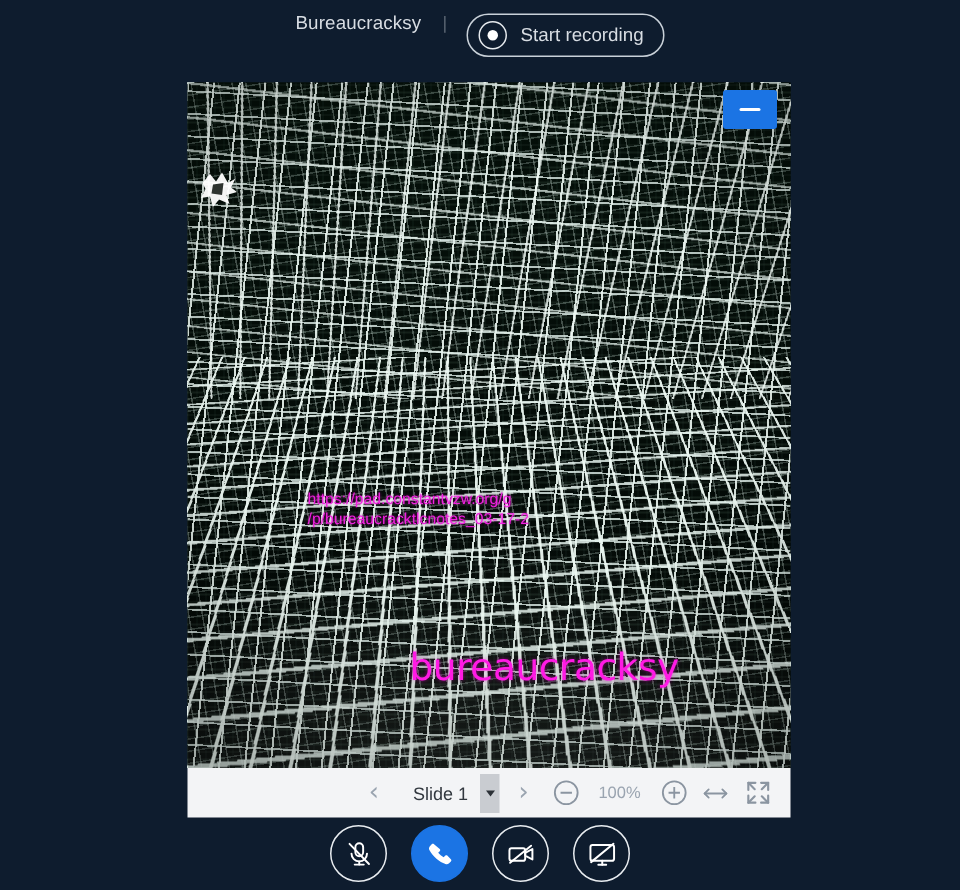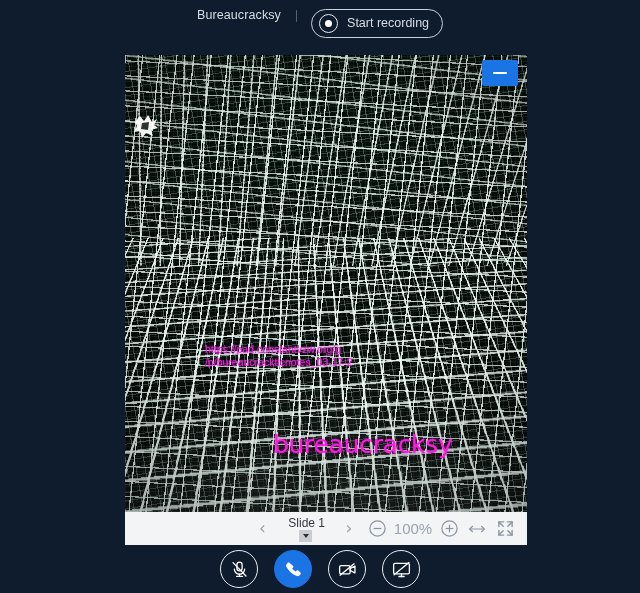--- a/index.html
+++ b/index.html
@@ -162,21 +162,20 @@
   .slide-url {
     position: absolute;
     left: 80px;
     top: 272px;
     color: #f020e0;
     font-size: 10.5px;
     line-height: 12.5px;
     font-family: "Liberation Sans", sans-serif;
     text-shadow: 0 0 2px rgba(255,0,220,0.55);
     white-space: nowrap;
-    margin-top: 16px;
   }
   .slide-url span { display: block; }
   .slide-wordmark {
     position: absolute;
     left: 148px;
     top: 375px;
     color: #ff1ae4;
     font-size: 25px;
     font-family: "DejaVu Sans", sans-serif;
     letter-spacing: -0.3px;
@@ -237,21 +236,20 @@
     color: #9aa4b0;
     line-height: 1;
     font-family: "DejaVu Sans", sans-serif;
   }
   .slide-select-wrap {
     position: relative;
     display: flex;
     align-items: center;
     height: 26px;
     margin: 0 2px;
-    flex-direction: column;
   }
   .slide-select-label {
     font-size: 12px;
     color: #32383f;
     padding: 0 8px 0 10px;
     white-space: nowrap;
   }
   .slide-select-arrow {
     width: 13px;
     height: 26px;
@@ -262,21 +260,21 @@
     cursor: pointer;
   }
   .slide-select-arrow b {
     display: block;
     width: 0; height: 0;
     border-left: 3.5px solid transparent;
     border-right: 3.5px solid transparent;
     border-top: 4px solid #2c3137;
   }
   .zoom-level {
-    font-size: 15px;
+    font-size: 11px;
     color: #9aa4b0;
     width: 44px;
     text-align: center;
     user-select: none;
   }
 
   
   .controls {
     height: 48px;
     display: flex;

